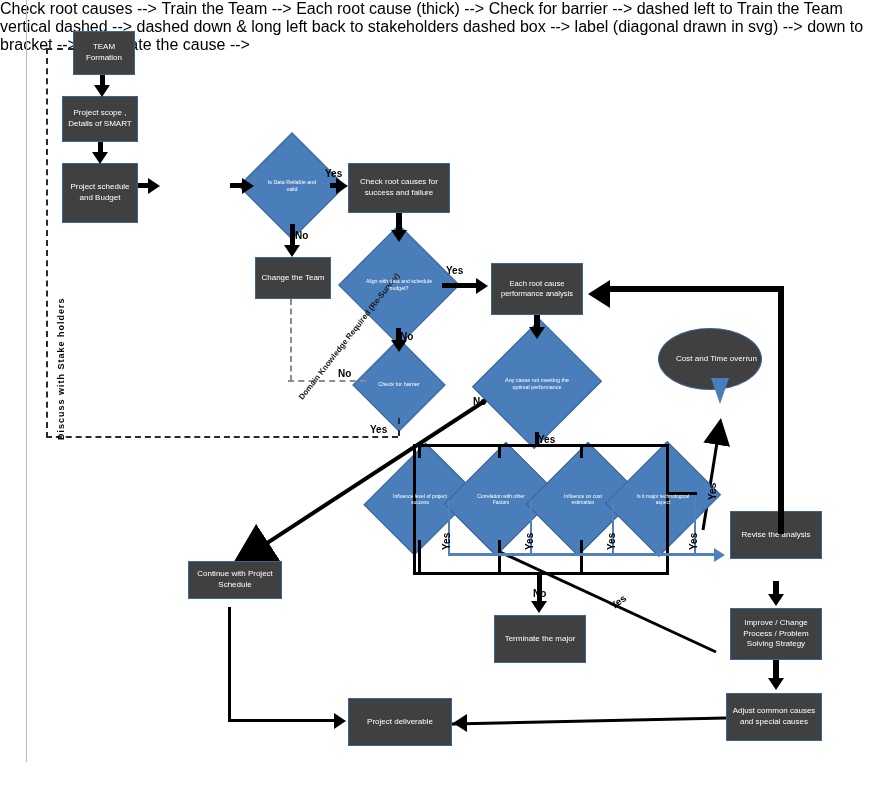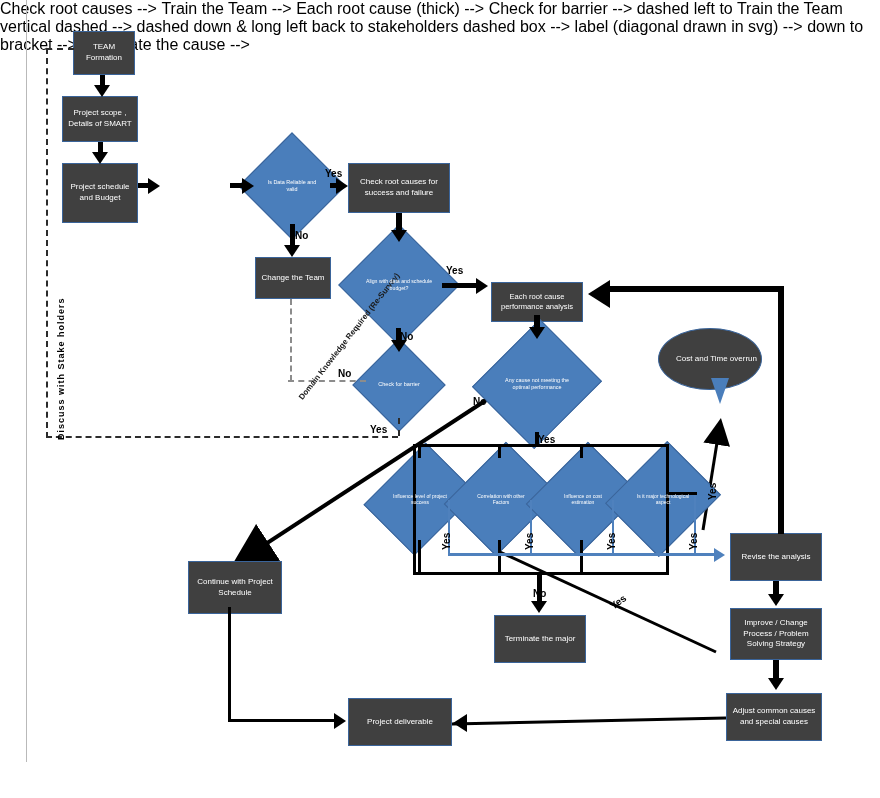--- a/index.html
+++ b/index.html
@@ -178,21 +178,21 @@
     <div class="dtext" style="font-size:5.2px;">Align with data and schedule budget?</div>
   </div>
 
   
   <div class="diamond" style="left:366px;top:352px;width:66px;height:66px;">
     <div class="dshape"></div>
     <div class="dtext" style="font-size:5.6px;">Check for barrier</div>
   </div>
 
   
-  <div class="node proc" style="left:491px;top:263px;width:92px;height:40px;font-size:7.6px;margin-top:19px;">
+  <div class="node proc" style="left:491px;top:263px;width:92px;height:52px;font-size:7.6px;">
     <span>Each root cause performance analysis</span>
   </div>
 
   
   <div class="diamond" style="left:493px;top:336px;width:88px;height:96px;">
     <div class="dshape"></div>
     <div class="dtext" style="font-size:5.4px;">Any cause not meeting the optimal performance</div>
   </div>
 
   
@@ -216,31 +216,31 @@
     <div class="dshape"></div>
     <div class="dtext" style="font-size:5px;">Influence on cost estimation</div>
   </div>
 
   <div class="diamond" style="left:625px;top:455px;width:76px;height:88px;">
     <div class="dshape"></div>
     <div class="dtext" style="font-size:5px;">Is it major technological aspect</div>
   </div>
 
   
-  <div class="node proc" style="left:188px;top:561px;width:94px;height:53px;font-size:8px;">
+  <div class="node proc" style="left:188px;top:561px;width:94px;height:38px;font-size:8px;">
     <span>Continue with Project Schedule</span>
   </div>
 
   
   <div class="node proc" style="left:494px;top:615px;width:92px;height:48px;font-size:8px;">
     <span>Terminate the major</span>
   </div>
 
   
-  <div class="node proc" style="left:730px;top:533px;width:92px;height:48px;font-size:8px;">
+  <div class="node proc" style="left:730px;top:511px;width:92px;height:48px;font-size:8px;">
     <span>Revise the analysis</span>
   </div>
 
   
   <div class="node proc" style="left:730px;top:608px;width:92px;height:52px;font-size:8px;">
     <span>Improve / Change Process / Problem Solving Strategy</span>
   </div>
 
   
   <div class="node proc" style="left:726px;top:693px;width:96px;height:48px;font-size:8px;">

